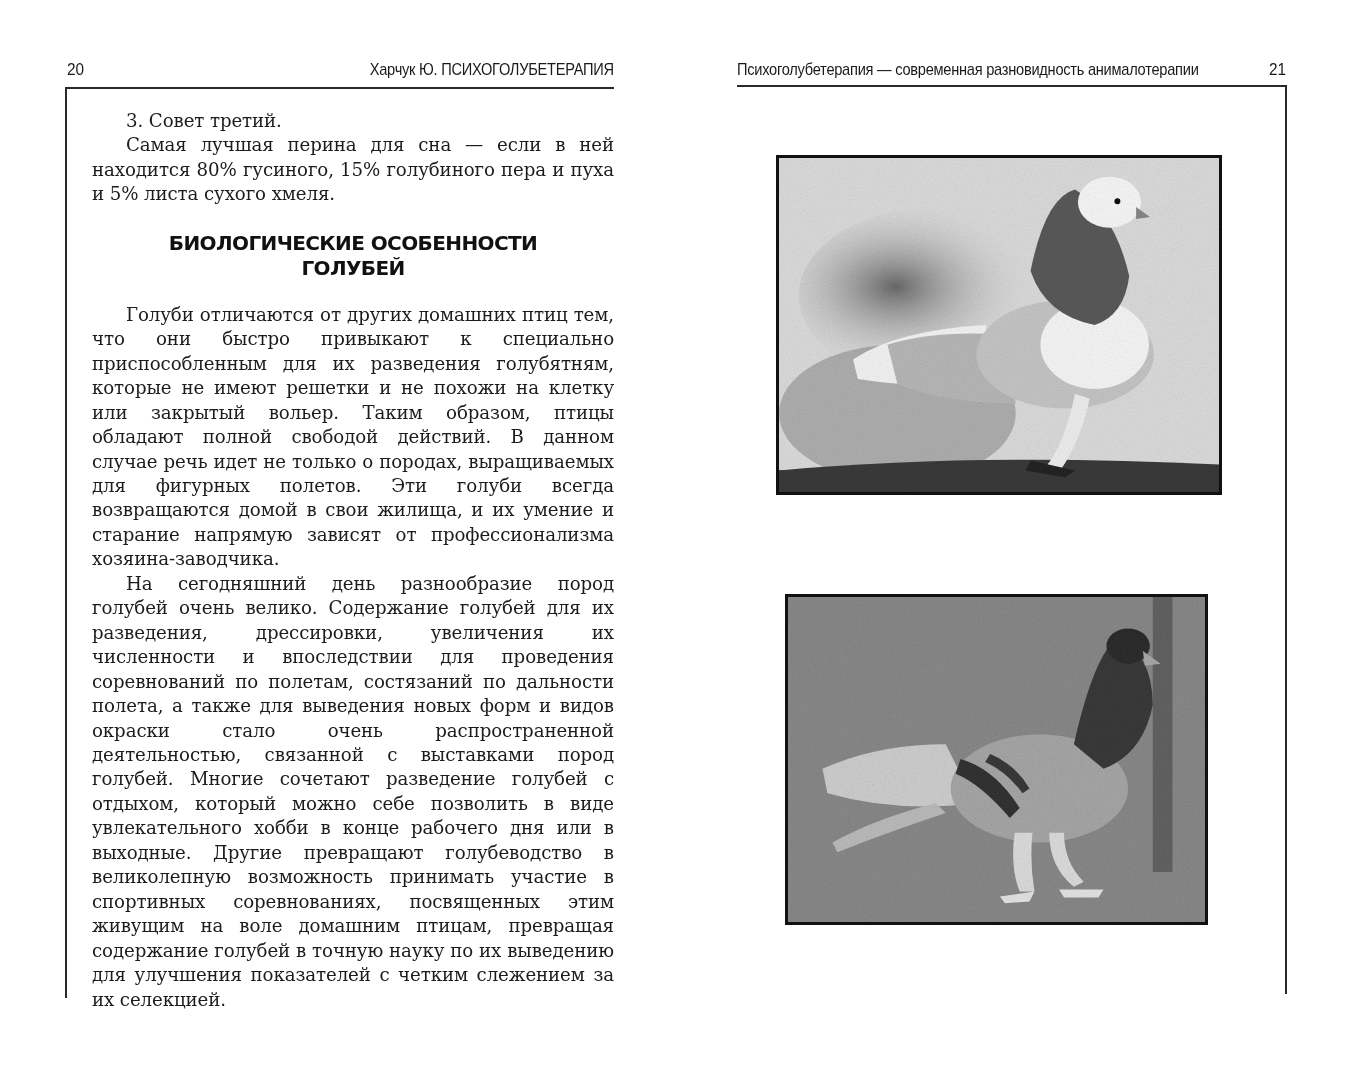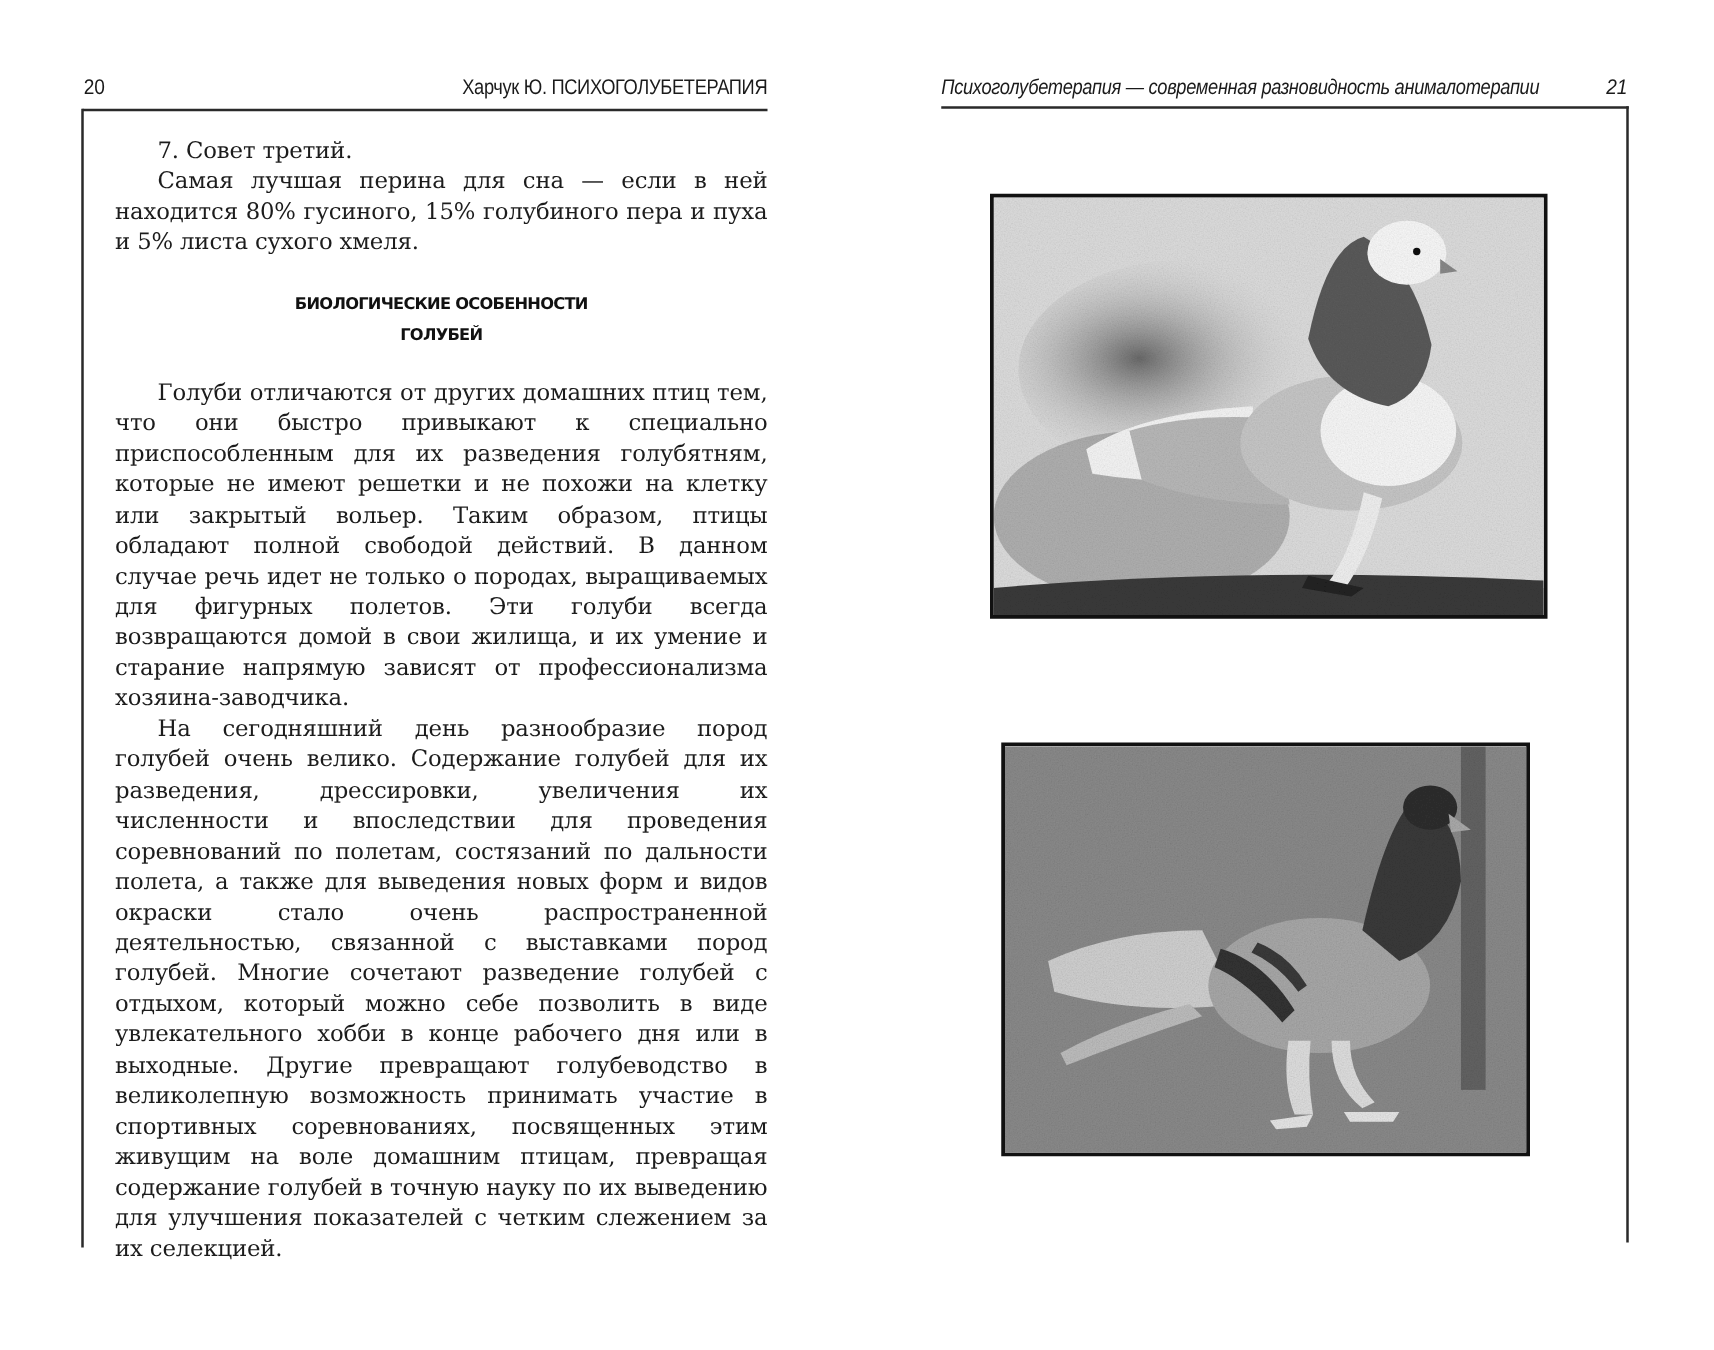--- a/index.html
+++ b/index.html
@@ -2,21 +2,21 @@
 <html><head>
 <meta charset="utf-8">
 <style>
   html, body { margin: 0; padding: 0; }
   body {
     width: 1371px; height: 1080px; background: #ffffff; position: relative; overflow: hidden;
     color: #1a1a1a;
   }
   .page { position: absolute; top: 0; height: 806px; }
   .page-left { left: 0; width: 686px; }
-  .page-right { left: 686px; width: 685px; font-style: italic; }
+  .page-right { left: 670px; width: 685px; }
 
   .running-head {
     position: absolute; top: 60px;
     font-family: "Liberation Sans", sans-serif; font-size: 17px; letter-spacing: -0.3px;
     transform: scaleX(0.86); color: #1a1a1a; white-space: nowrap;
   }
   .folio {
     position: absolute; top: 60px;
     font-family: "Liberation Sans", sans-serif; font-size: 17px; transform: scaleX(0.9); color: #1a1a1a;
   }
@@ -24,40 +24,40 @@
   .vline { position: absolute; width: 2px; background: #2a2a2a; }
 
   .text-block {
     position: absolute; left: 92px; top: 109px; width: 522px;
     font-family: "DejaVu Serif", "Liberation Serif", serif; font-size: 18.2px; line-height: 24.45px;
     text-align: justify; color: #1c1c1c; letter-spacing: -0.1px;
   }
   .text-block p { margin: 0; text-indent: 34px; }
   .heading {
     font-family: "DejaVu Sans", "Liberation Sans", sans-serif; font-weight: bold;
-    font-size: 13px; line-height: 25px; text-align: center; text-indent: 0 !important;
+    font-size: 20px; line-height: 25px; text-align: center; text-indent: 0 !important;
     margin: 24px 0 22px 0 !important; letter-spacing: -0.6px; color: #111;
   }
 
   .photo {
     position: absolute; border: 3px solid #111; overflow: hidden; box-sizing: border-box;
   }
   .photo svg { display: block; width: 100%; height: 100%; }
 </style>
 </head>
 <body>
 
 <div class="page page-left">
   <div class="folio" style="left:66px;">20</div>
   <div class="running-head" style="right:72px; transform-origin:right center;">Харчук Ю. ПСИХОГОЛУБЕТЕРАПИЯ</div>
   <div class="rule" style="left:66px; top:87px; width:548px;"></div>
   <div class="vline" style="left:65px; top:87px; height:911px;"></div>
 
   <div class="text-block">
-    <p>7. Совет третий.</p>
+    <p>3. Совет третий.</p>
     <p>Самая лучшая перина для сна — если в ней находится 80% гусиного, 15% голубиного пера и пуха и 5% листа сухого хмеля.</p>
     <p class="heading">
       <span>БИОЛОГИЧЕСКИЕ ОСОБЕННОСТИ</span><br>
       <span>ГОЛУБЕЙ</span>
     </p>
     <p>Голуби отличаются от других домашних птиц тем, что они быстро привыкают к специально приспособленным для их разведения голубятням, которые не имеют решетки и не похожи на клетку или закрытый вольер. Таким образом, птицы обладают полной свободой действий. В данном случае речь идет не только о породах, выращиваемых для фигурных полетов. Эти голуби всегда возвращаются домой в свои жилища, и их умение и старание напрямую зависят от профессионализма хозяина-заводчика.</p>
     <p>На сегодняшний день разнообразие пород голубей очень велико. Содержание голубей для их разведения, дрессировки, увеличения их численности и впоследствии для проведения соревнований по полетам, состязаний по дальности полета, а также для выведения новых форм и видов окраски стало очень распространенной деятельностью, связанной с выставками пород голубей. Многие сочетают разведение голубей с отдыхом, который можно себе позволить в виде увлекательного хобби в конце рабочего дня или в выходные. Другие превращают голубеводство в великолепную возможность принимать участие в спортивных соревнованиях, посвященных этим живущим на воле домашним птицам, превращая содержание голубей в точную науку по их выведению для улучшения показателей с четким слежением за их селекцией.</p>
   </div>
 </div>
 

